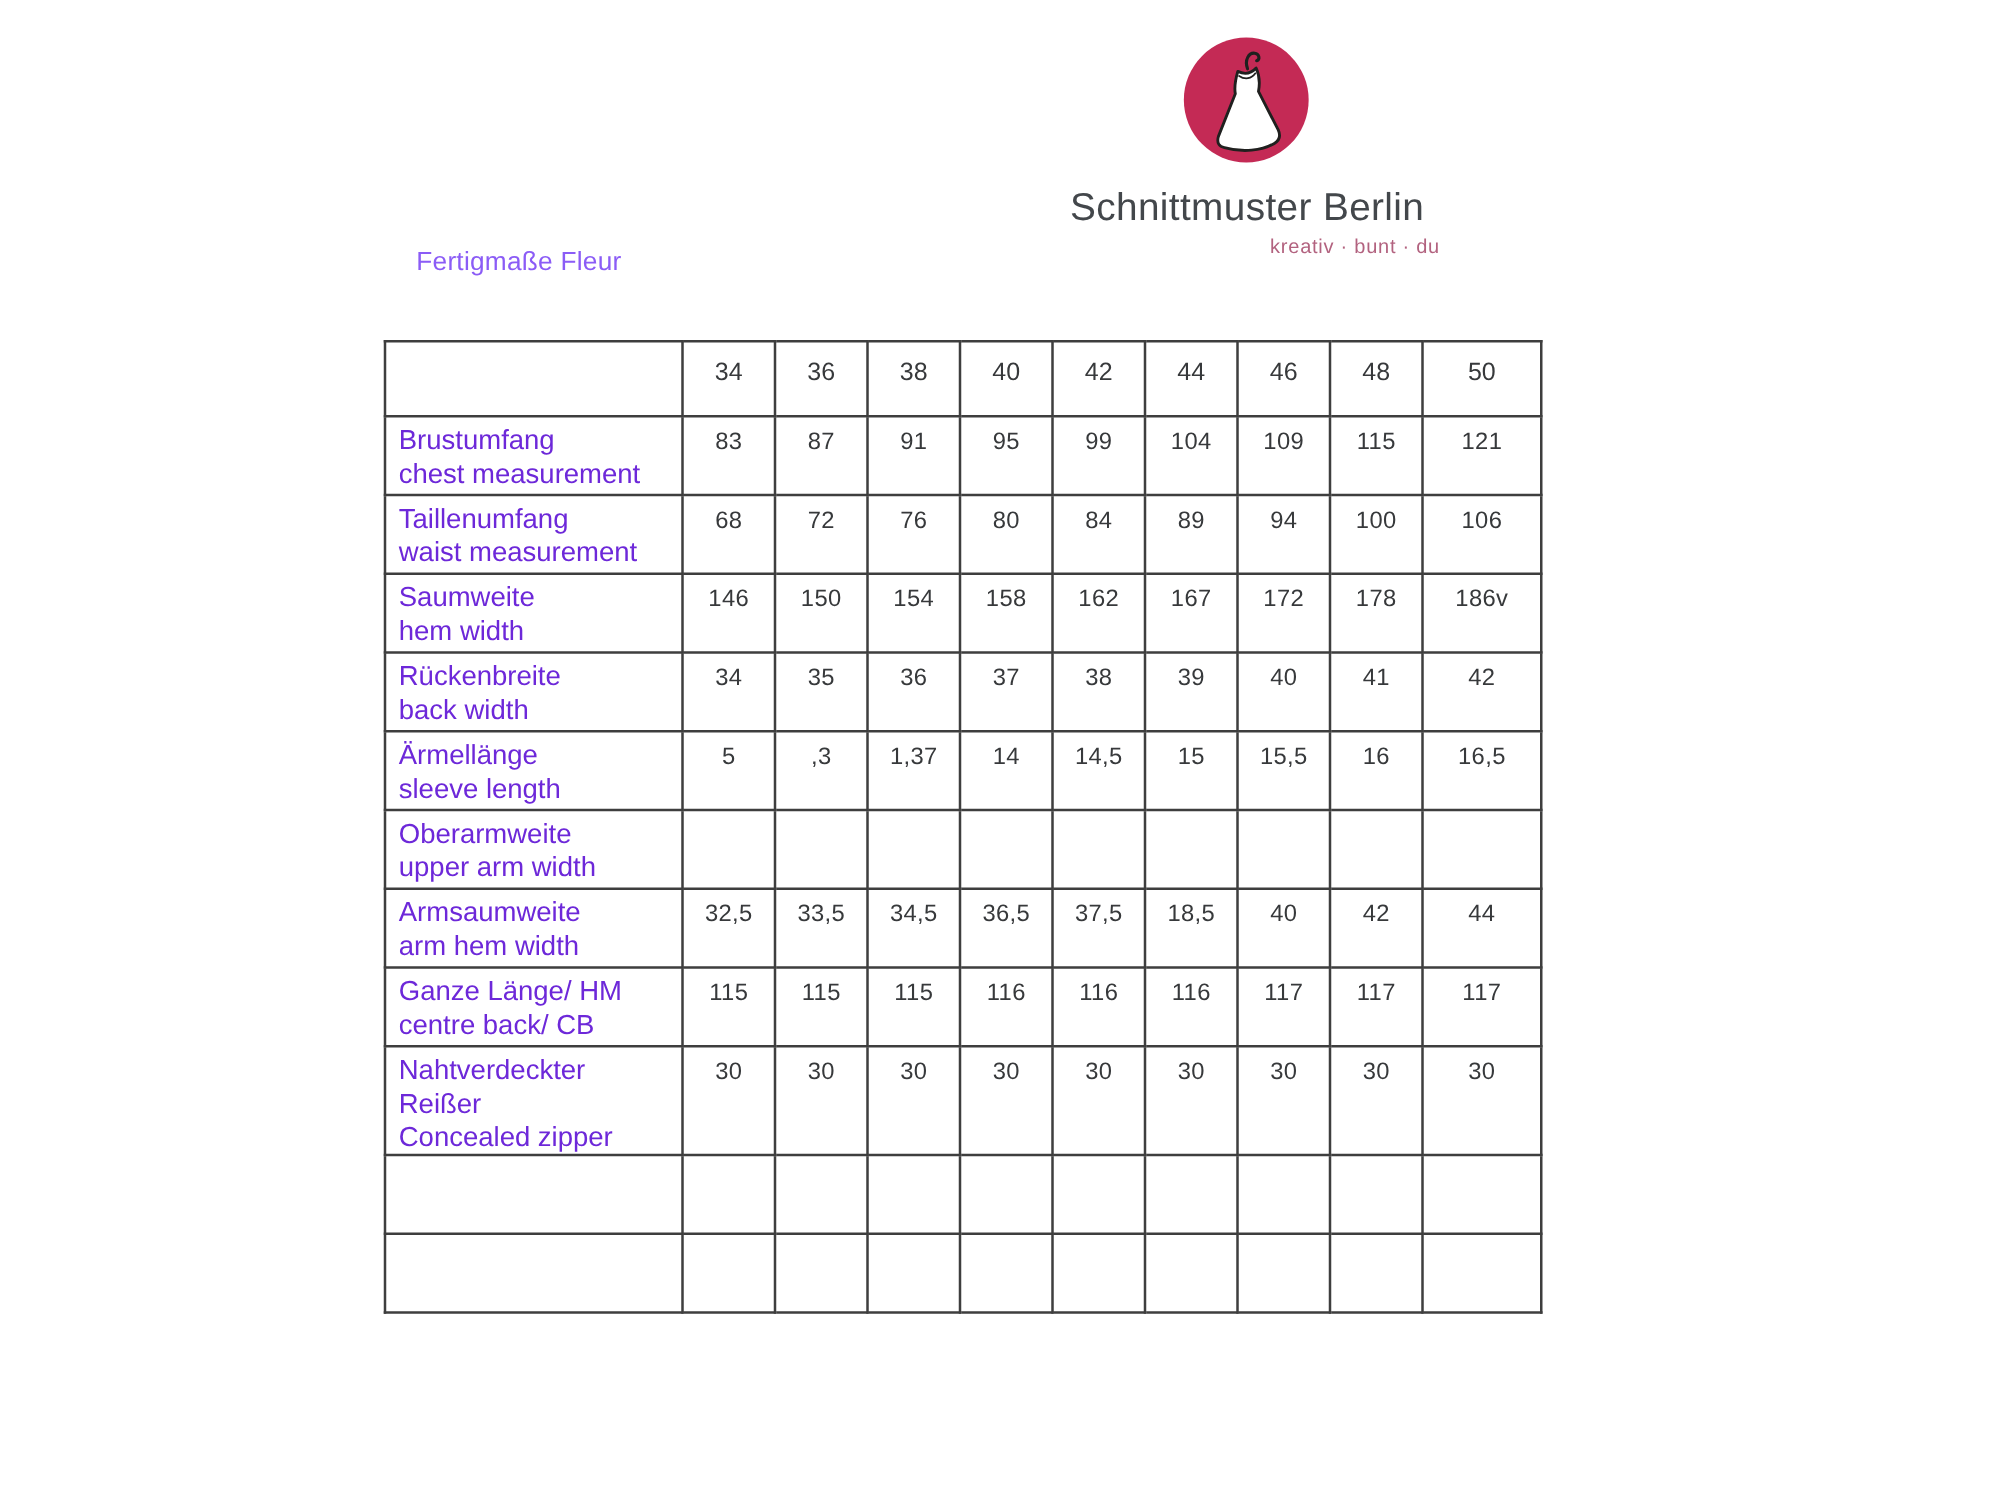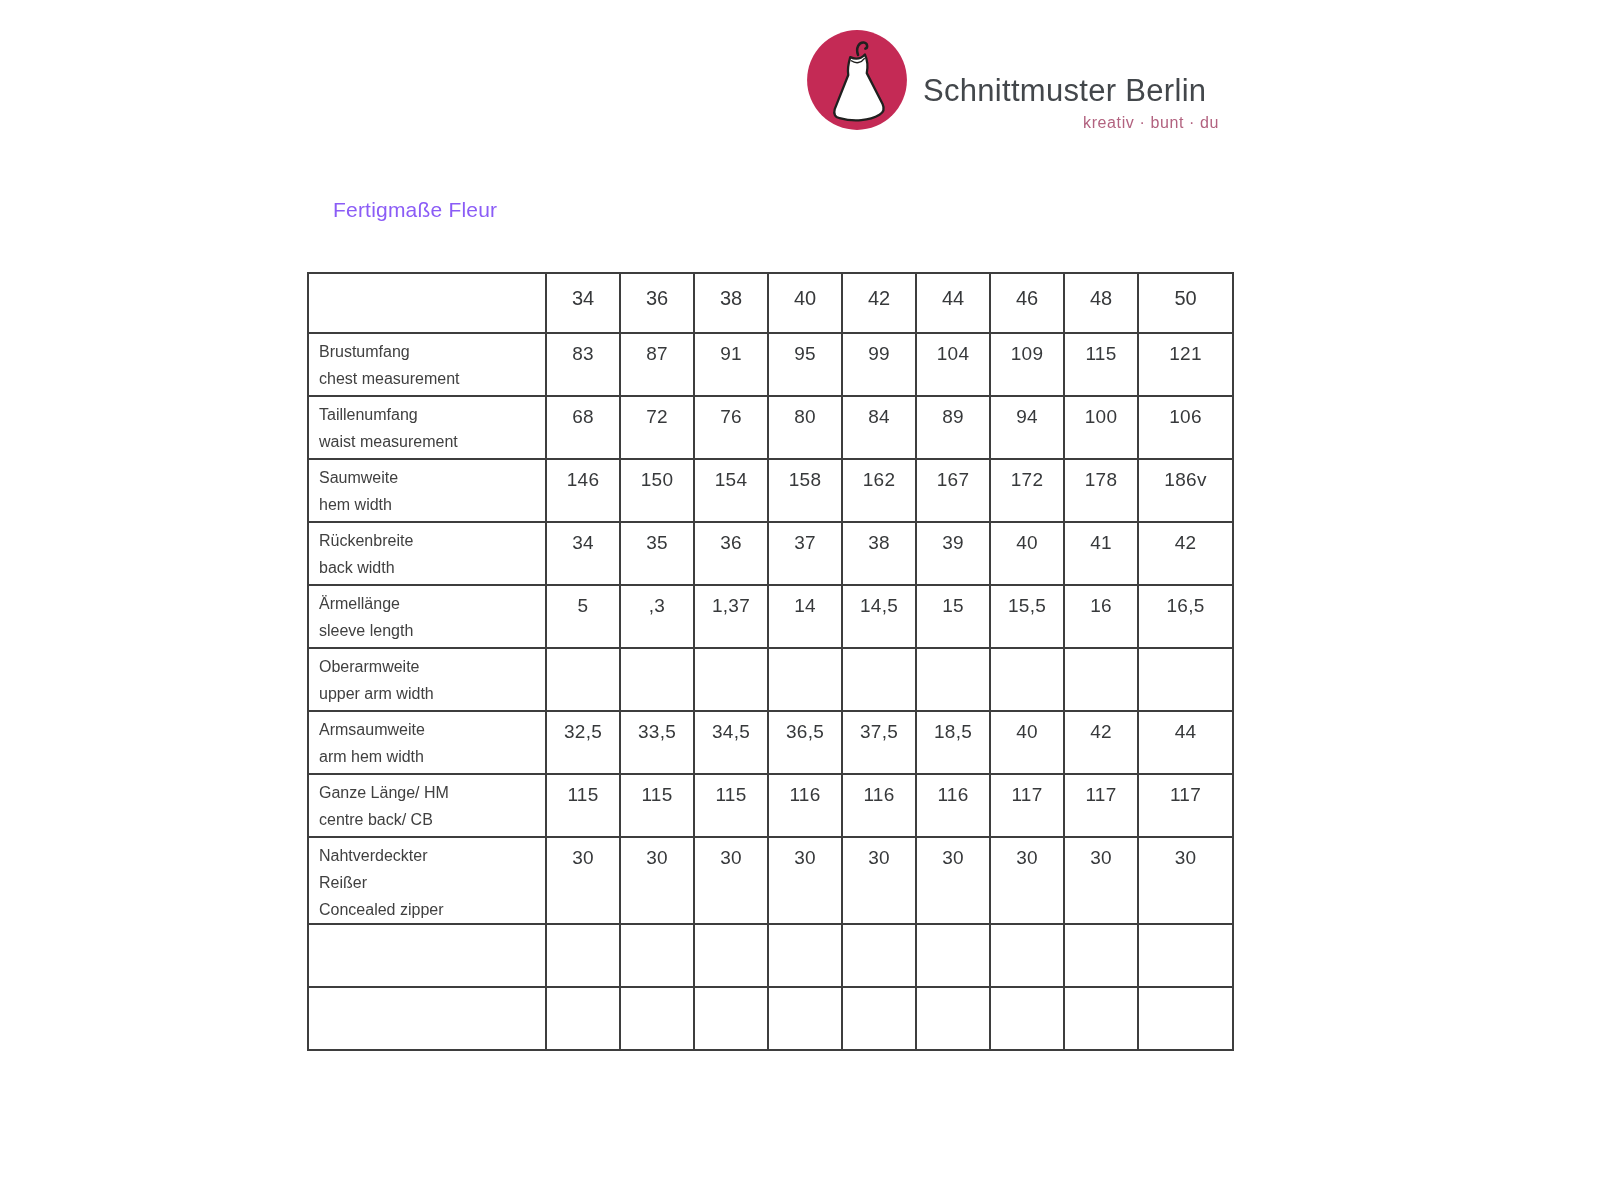--- a/index.html
+++ b/index.html
@@ -10,23 +10,24 @@
     height: 1200px;
     background: #ffffff;
     font-family: "Liberation Sans", sans-serif;
     overflow: hidden;
   }
 
   
   .brand {
     position: absolute;
     top: 28px;
-    left: 805px;
+    left: 842px;
     display: flex;
-    align-items: flex-end;
+    align-items: center;
+    flex-direction: column;
   }
   .brand-logo { width: 104px; height: 104px; display: block; }
   .brand-text { margin-left: 14px; padding-top: 16px; min-width: 296px; }
   .brand-name {
     font-size: 31px;
     color: #43474b;
     letter-spacing: 0.3px;
     white-space: nowrap;
     font-weight: 500;
   }
@@ -75,22 +76,22 @@
   }
   td.value-cell {
     text-align: center;
     padding-top: 9px;
     font-size: 19px;
     color: #37393b;
     letter-spacing: 0.3px;
   }
   td.label-cell {
     padding: 4px 8px 0 10px;
-    font-size: 16px;
-    color: #404040;
+    font-size: 22px;
+    color: #6d28d9;
     line-height: 27px;
   }
   .label-de { white-space: pre-line; }
 </style>
 </head>
 <body>
 
 <div class="page">
 
   <div class="brand">

